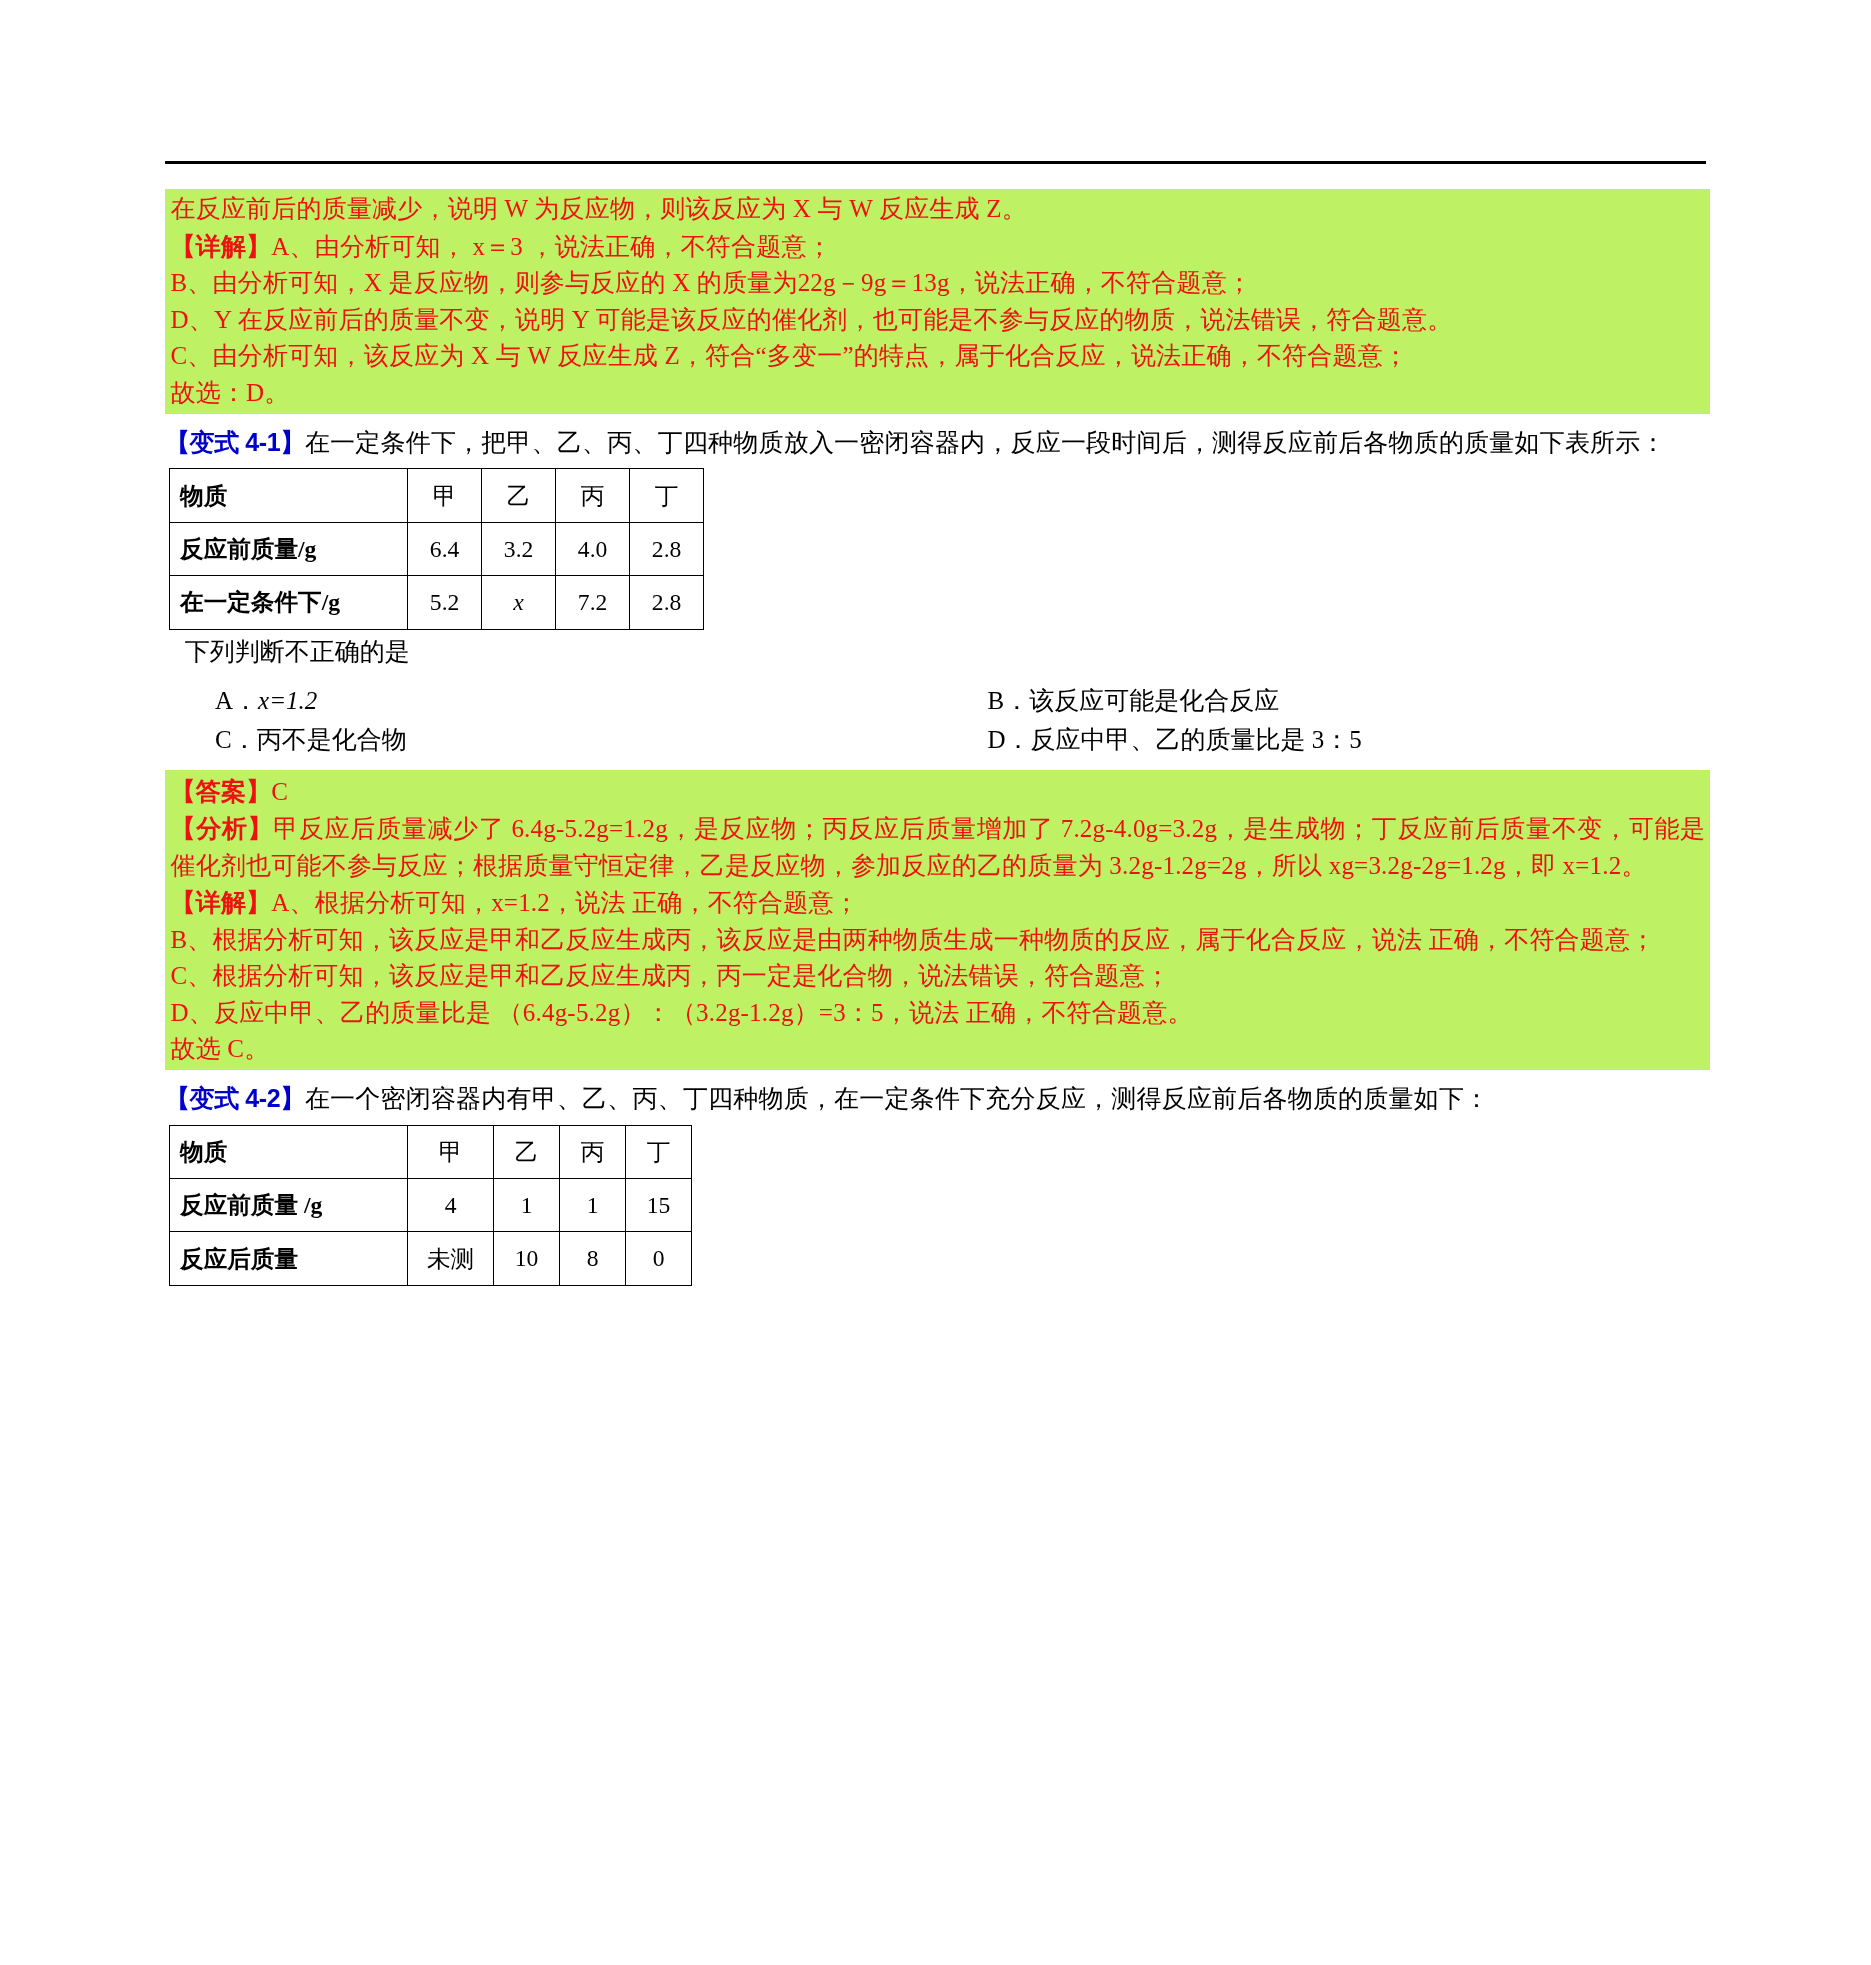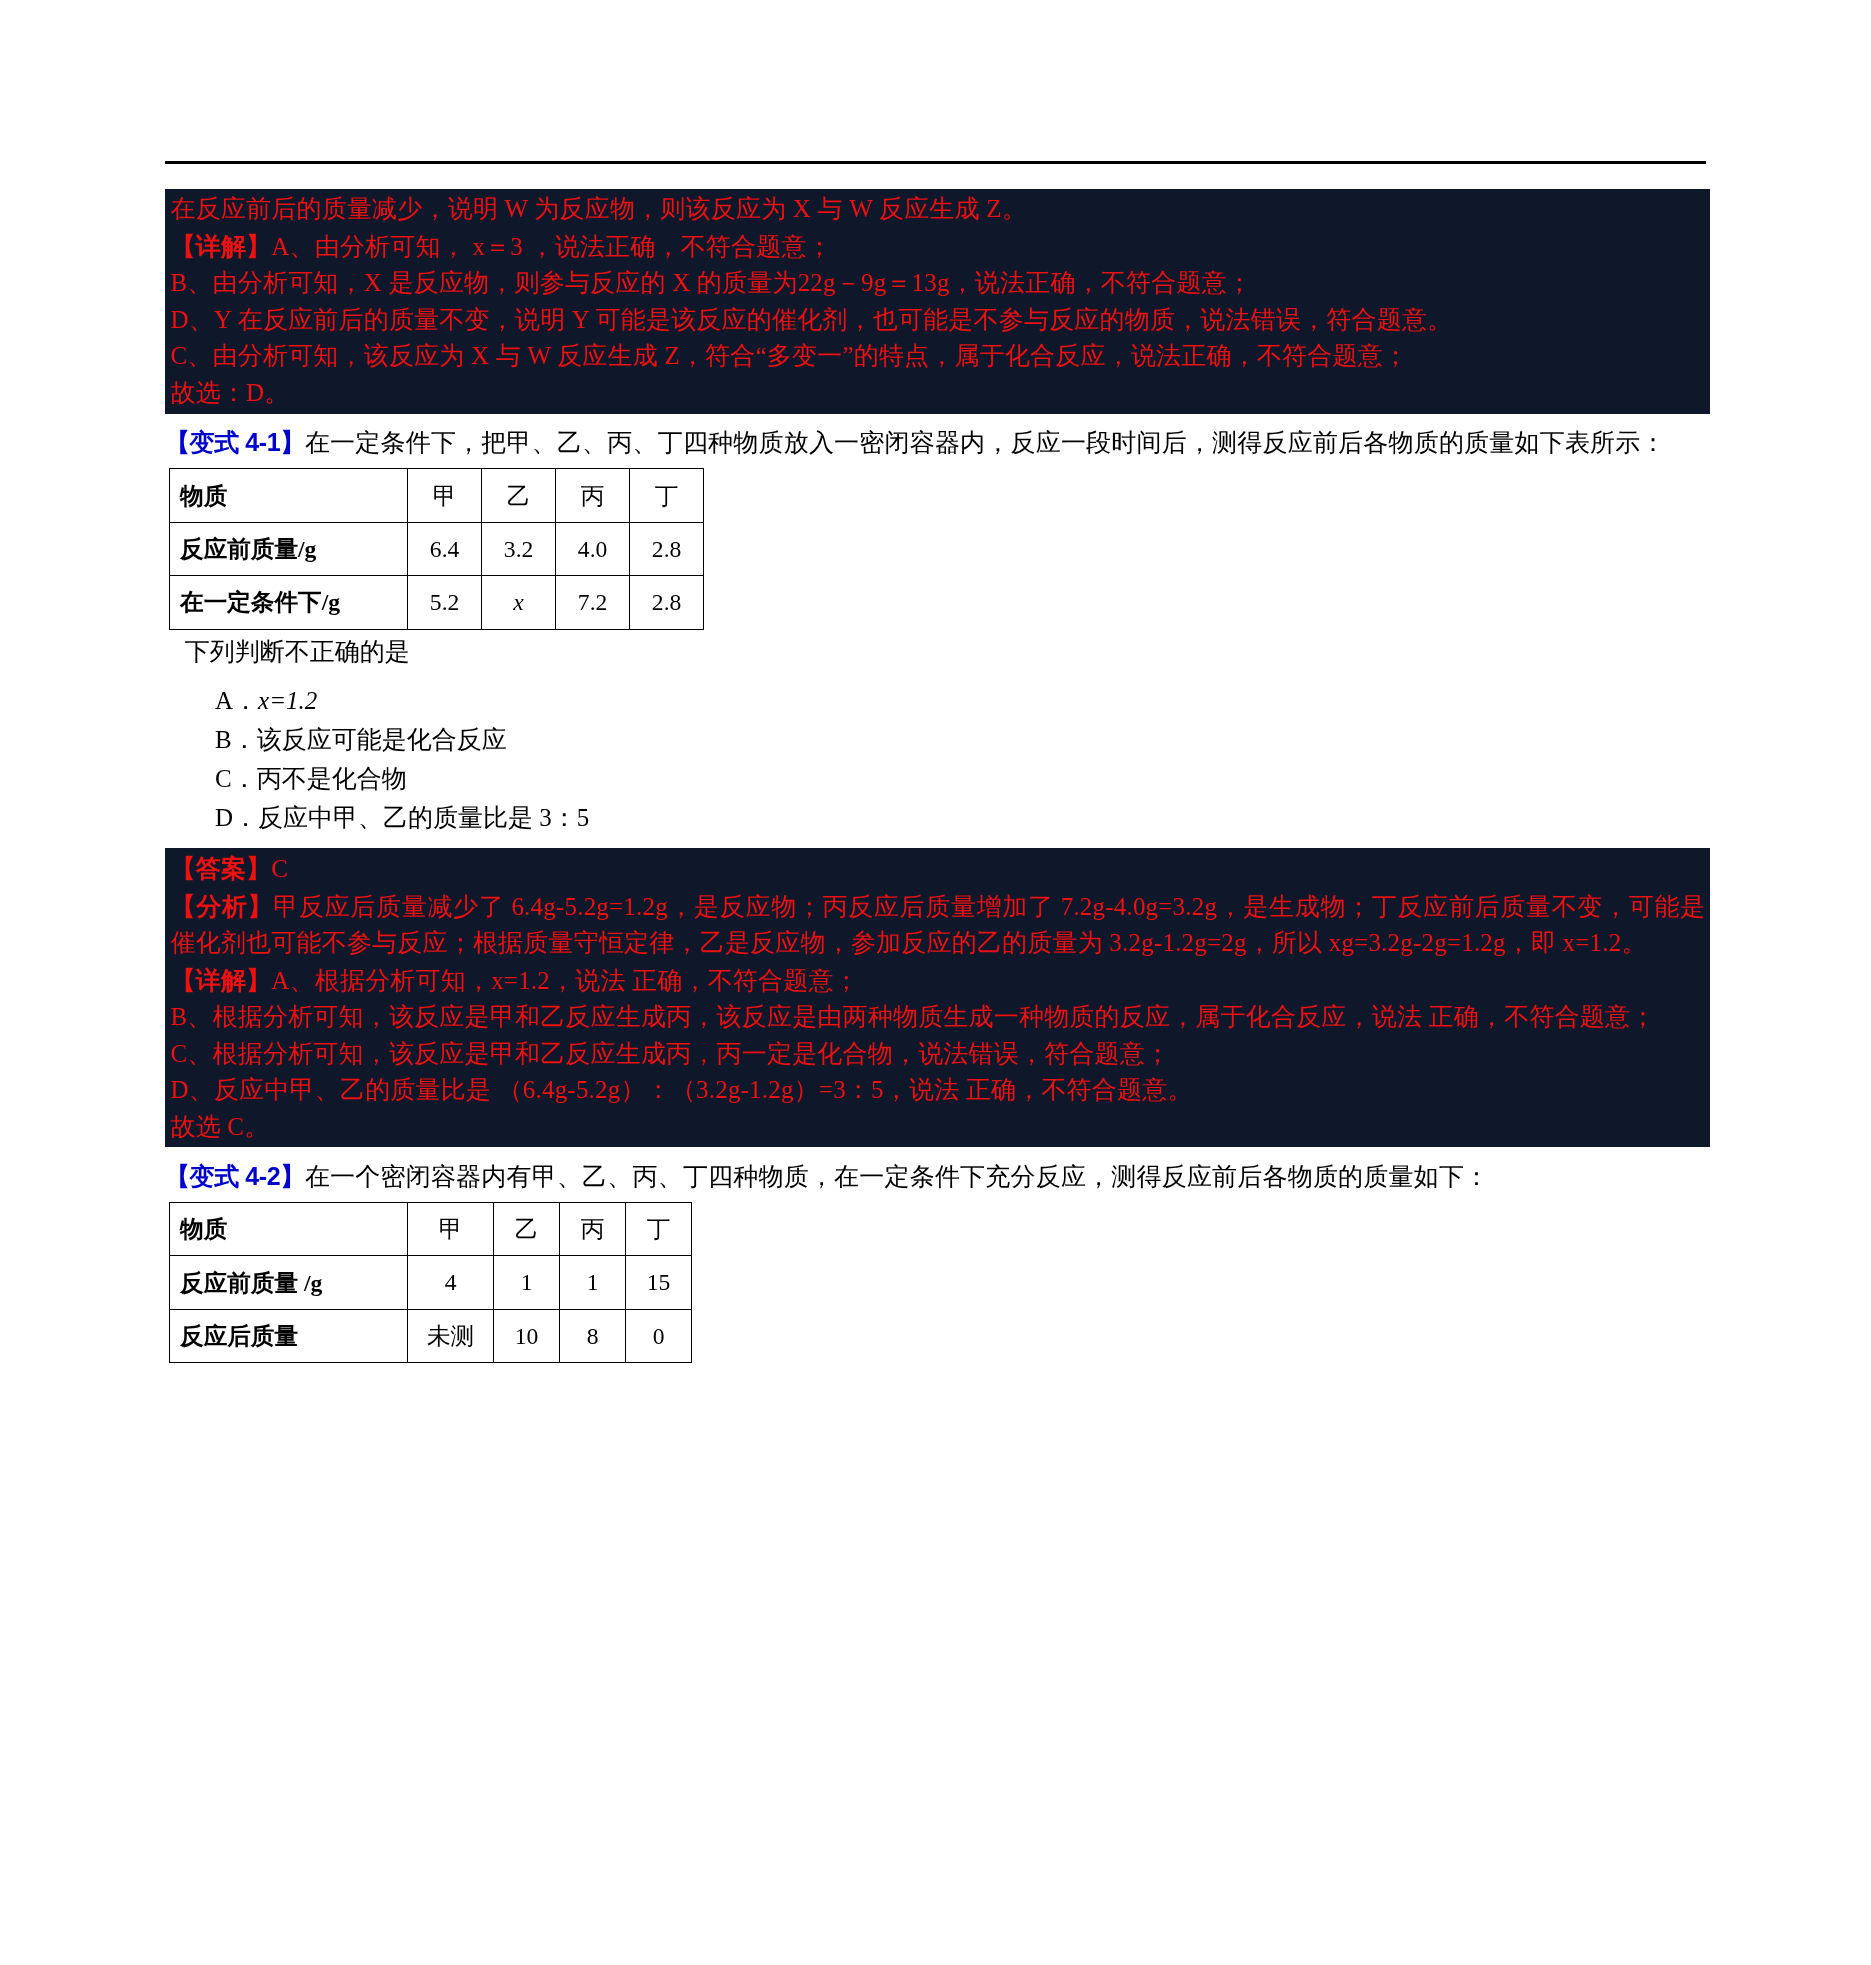--- a/index.html
+++ b/index.html
@@ -43,21 +43,21 @@
     padding: 0 0 0 0;
     text-align: justify;
     text-justify: inter-ideograph;
     letter-spacing: 0.2px;
   }
   .black { color: #000000; }
   .red   { color: #ee1111; }
 
   
   .shaded {
-    background: #0f172a;
+    background: #bef264;
     padding: 2.4px 4.7px 2.4px 5.5px;
   }
   .shaded .para { margin: 0; }
 
   
   .tag-blue {
     color: #0000cc;
     font-weight: bold;
     font-family: "Liberation Sans", "DejaVu Sans", sans-serif;
     letter-spacing: -0.4px;
@@ -97,21 +97,20 @@
 
   
   .options {
     width: 1545px;
   }
   .optrow {
     display: flex;
     font-size: 25px;
     line-height: 1.55;
     color: #000;
-    flex-direction: column;
   }
   .optcell { width: 50%; }
   .optcell.left  { padding-left: 50px; }
   .optcell.right { padding-left: 50px; }
 
   .plain-line {
     font-size: 25px;
     line-height: 1.55;
     color: #000;
     padding-left: 19.7px;

